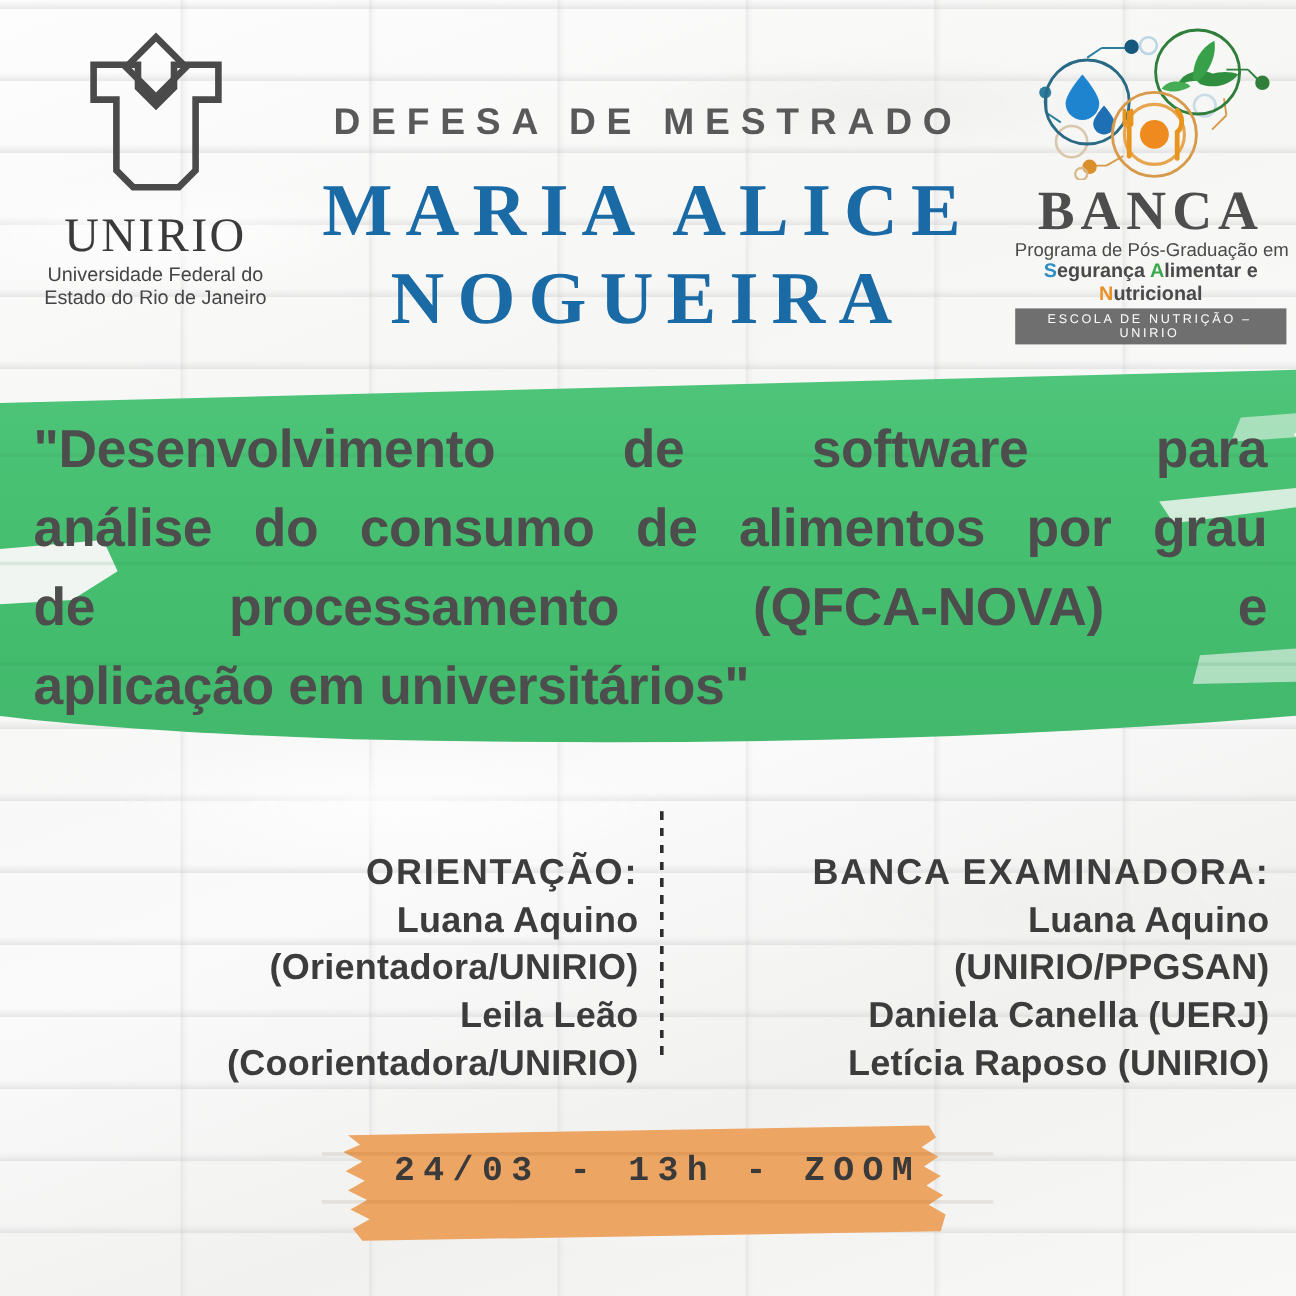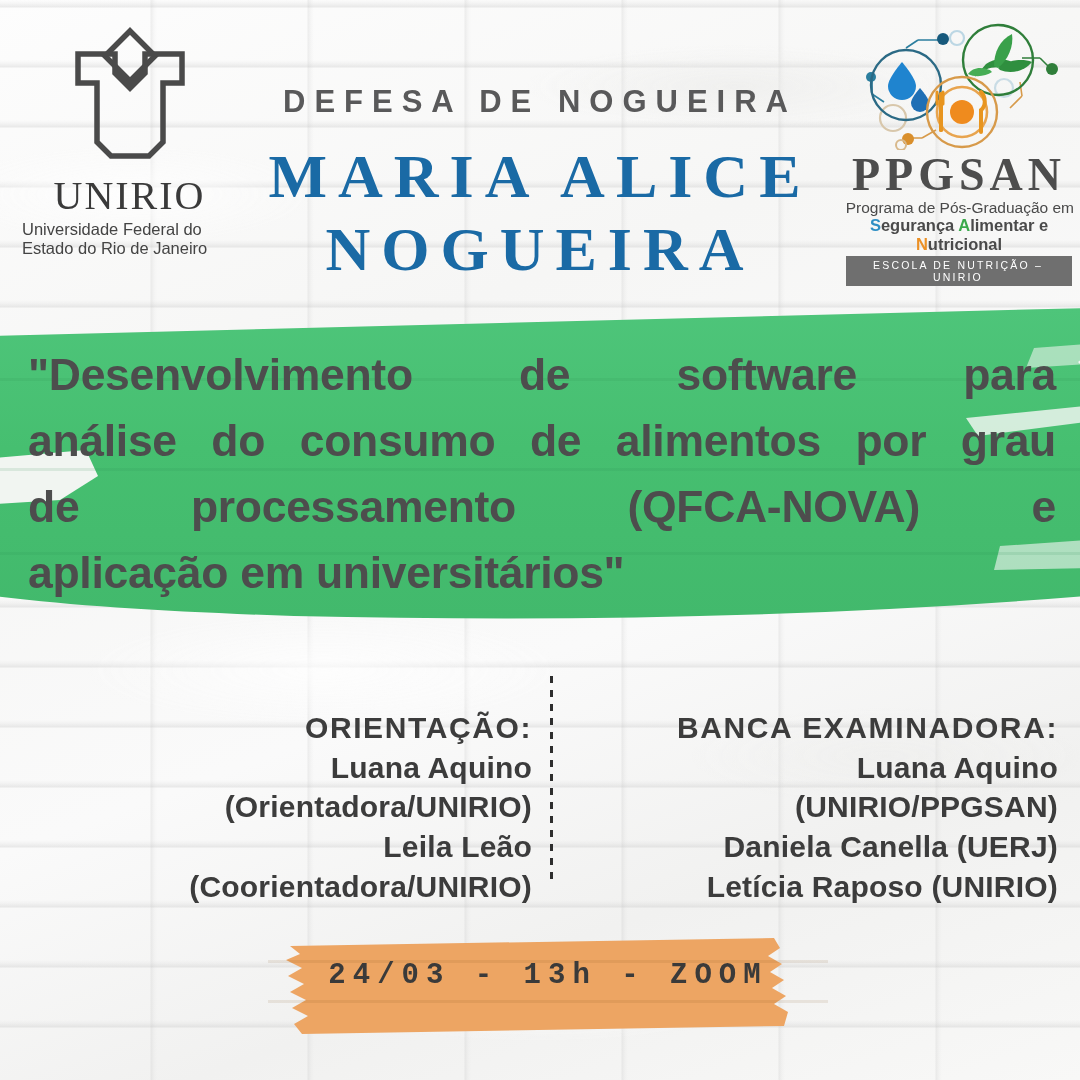--- a/index.html
+++ b/index.html
@@ -40,21 +40,21 @@
   .layer{position:absolute;}
 
   
   #unirio-logo{left:22px;top:26px;width:215px;}
   #unirio-mark{display:block;margin:0 auto;}
   #unirio-word{
     text-align:center;font-family:"Liberation Serif", serif;
     font-size:40px;letter-spacing:2px;color:#3a3a3a;line-height:1;margin-top:2px;
   }
   #unirio-sub{
-    font-size:16.5px;color:#444;line-height:1.18;margin-top:4px;
+    text-align:center;font-size:16.5px;color:#444;line-height:1.18;margin-top:4px;
     font-family:"Liberation Sans", sans-serif;
   }
 
   
   #ppgsan-logo{right:6px;top:22px;width:230px;}
   #ppgsan-word{
     text-align:center;font-family:"Liberation Serif", serif;font-weight:bold;
     font-size:46px;letter-spacing:5px;color:#4d4d4d;line-height:1;margin-top:-2px;
   }
   #ppgsan-l1{text-align:right;font-size:15.5px;color:#4a4a4a;line-height:1.12;margin-top:1px;}
@@ -166,27 +166,27 @@
       <path d="M154,46 C164,38 178,36 188,40 C180,50 166,52 156,48 Z" fill="#2f8f3f"></path>
       <path d="M146,48 C136,44 128,46 124,52 C132,56 142,54 148,50 Z" fill="#46ad55"></path>
 
       <circle cx="118" cy="90" r="35" fill="none" stroke="#d79a4a" stroke-width="2.4"></circle>
       <circle cx="118" cy="90" r="25" fill="none" stroke="#e8a44e" stroke-width="2.6"></circle>
       <circle cx="118" cy="90" r="12" fill="#ef8b1e"></circle>
       <rect x="95" y="70" width="4" height="40" rx="1.5" fill="#e8951f"></rect>
       <path d="M93,70 l0,12 M99,70 l0,12" stroke="#e8951f" stroke-width="3" stroke-linecap="round"></path>
       <path d="M137,70 c5,5 5,14 0,18 l0,22" stroke="#e8951f" stroke-width="4" fill="none" stroke-linecap="round"></path>
     </svg>
-    <div id="ppgsan-word">PPGSAN</div>
+    <div id="ppgsan-word">BANCA</div>
     <div id="ppgsan-l1">Programa de Pós-Graduação em</div>
     <div id="ppgsan-l2"><span class="s">S</span>egurança <span class="a">A</span>limentar e <span class="n">N</span>utricional</div>
     <div id="ppgsan-bar">ESCOLA DE NUTRIÇÃO – UNIRIO</div>
   </div>
 
-  <div class="layer" id="defesa">DEFESA DE NOGUEIRA</div>
+  <div class="layer" id="defesa">DEFESA DE MESTRADO</div>
   <div class="layer" id="student-name">
     <div>MARIA ALICE</div>
     <div>NOGUEIRA</div>
   </div>
 
   <div class="layer" id="title-banner">
     <svg id="green-shape" viewBox="0 0 1092 330" preserveAspectRatio="none">
       <defs>
         <linearGradient id="gshade" x1="0" y1="0" x2="0" y2="1">
           <stop offset="0%" stop-color="#4ec57a"></stop>

